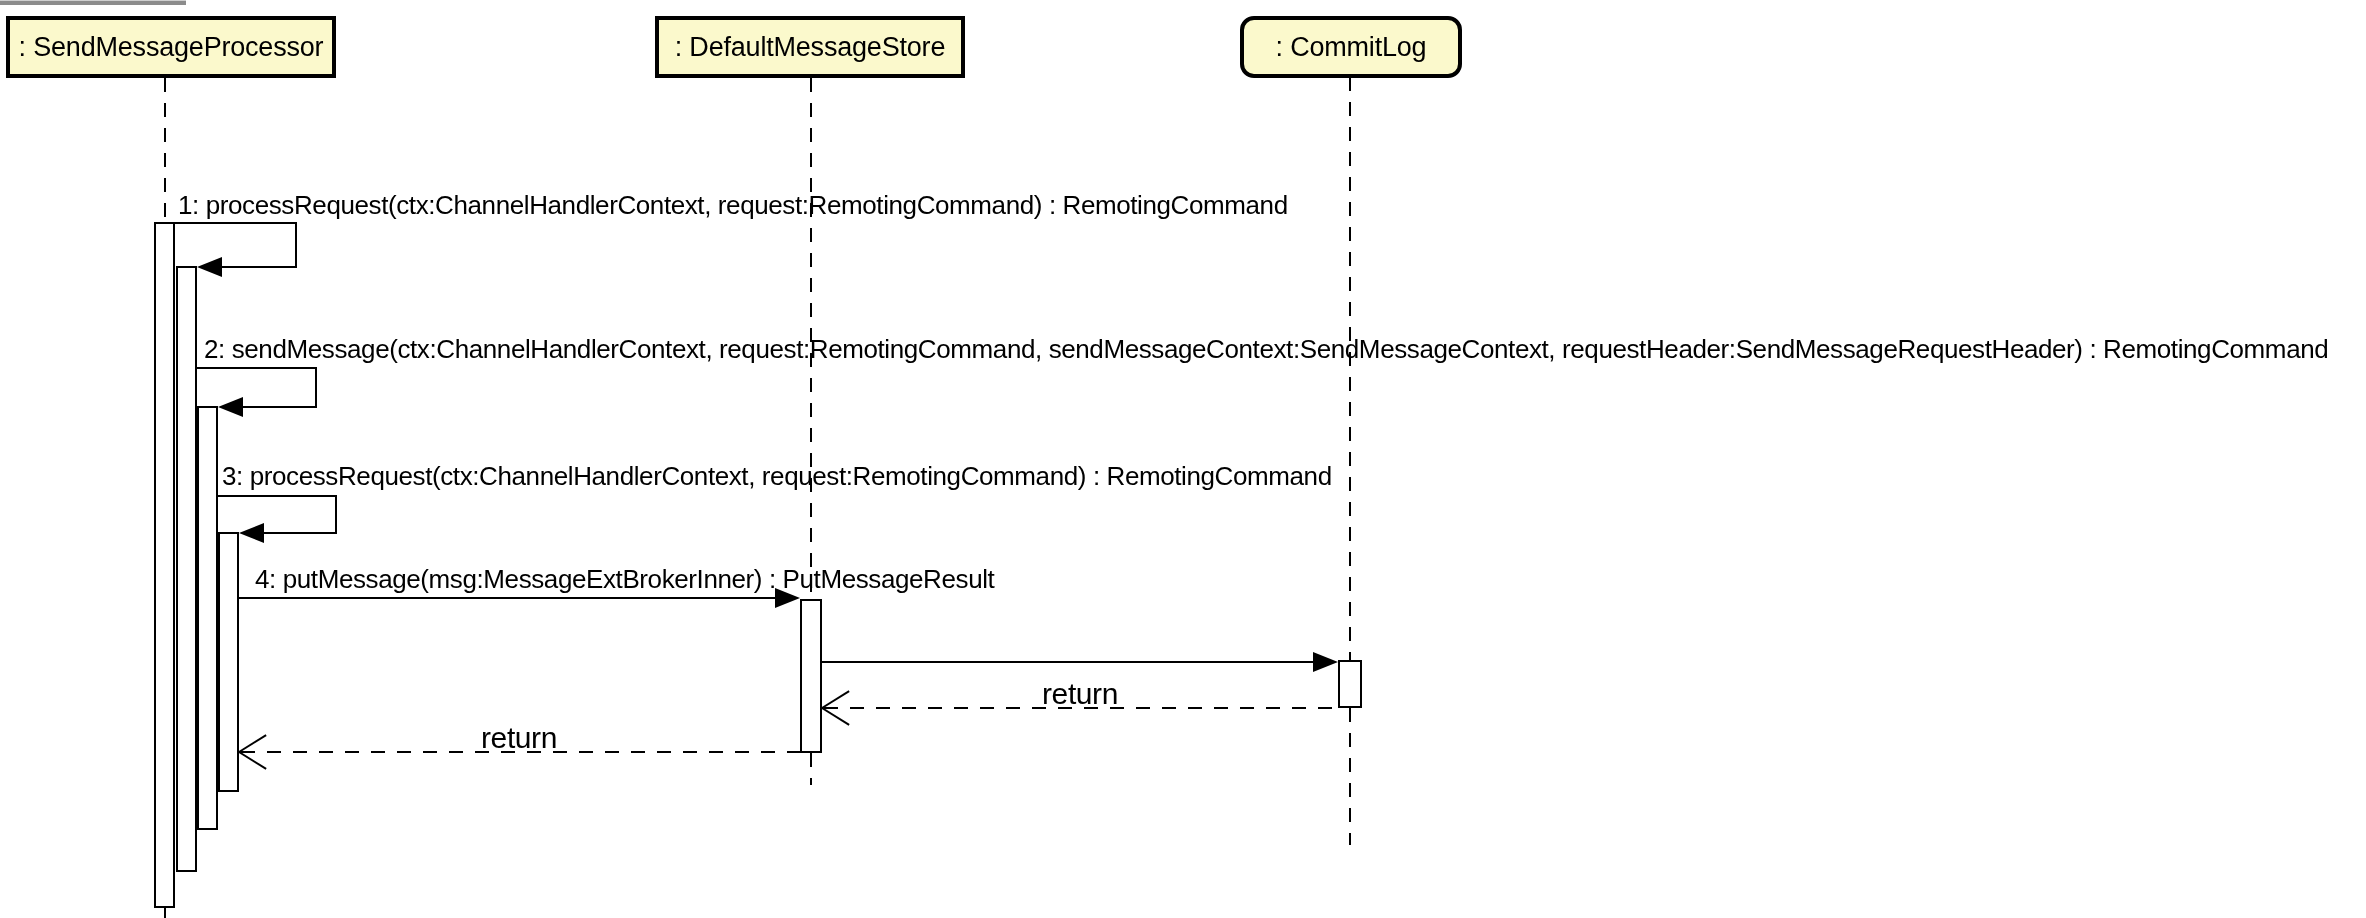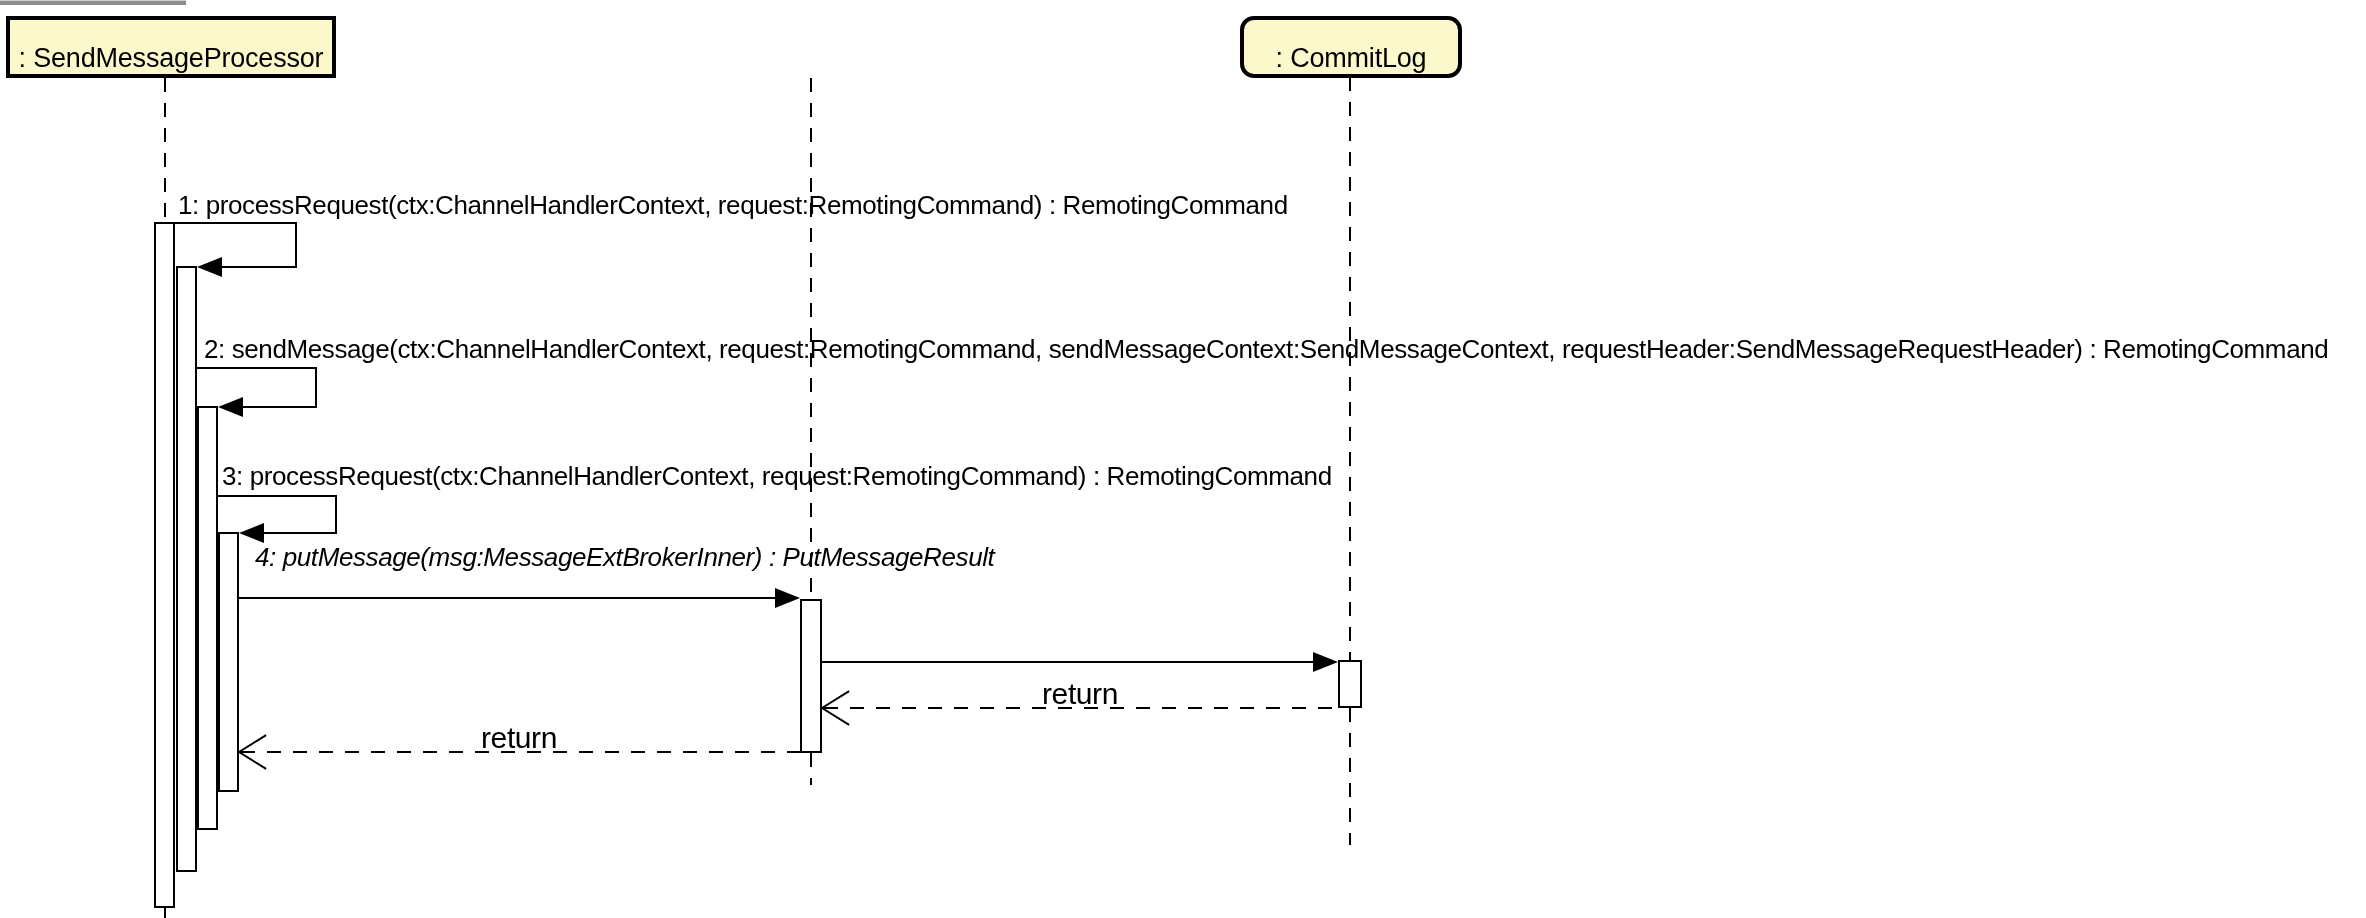--- a/index.html
+++ b/index.html
@@ -1,21 +1,21 @@
 <!DOCTYPE html>
 <html><head>
 <meta charset="utf-8">
 <style>
   html,body{margin:0;padding:0;background:#fff;}
   #stage{position:relative;width:2366px;height:918px;background:#ffffff;overflow:hidden;
          font-family:"Liberation Sans","DejaVu Sans",sans-serif;color:#000;}
 
   
   .pbox{position:absolute;top:16px;height:62px;background:#FBF9CC;border:4px solid #000;
-        box-sizing:border-box;display:flex;align-items:flex-end;justify-content:center;
+        box-sizing:border-box;display:flex;align-items:center;justify-content:center;
         font-size:27px;letter-spacing:-0.2px;white-space:nowrap;}
 
   
   .lifeline{position:absolute;width:2px;
             background:repeating-linear-gradient(to bottom,#000 0 14px,transparent 14px 25px);}
 
   
   .act{position:absolute;background:#fff;border:2px solid #000;box-sizing:border-box;}
 
   
@@ -56,20 +56,23 @@
   <div class="lifeline" style="left:164px;top:78px;height:144px;"></div>
   <div class="lifeline" style="left:164px;top:908px;height:10px;"></div>
   <div class="lifeline" style="left:810px;top:78px;height:522px;"></div>
   <div class="lifeline" style="left:810px;top:753px;height:32px;"></div>
   <div class="lifeline" style="left:1349px;top:77px;height:585px;"></div>
   <div class="lifeline" style="left:1349px;top:708px;height:137px;"></div>
 
   <div class="pbox" style="left:6px;width:330px;">
     <span>: SendMessageProcessor</span>
   </div>
+  <div class="pbox" style="left:655px;width:310px;">
+    <span>: DefaultMessageStore</span>
+  </div>
   <div class="pbox" style="left:1240px;width:222px;border-radius:14px;">
     <span>: CommitLog</span>
   </div>
 
   <div class="act" style="left:154px;top:222px;width:21px;height:686px;"></div>
   <div class="act" style="left:176px;top:266px;width:21px;height:606px;"></div>
   <div class="act" style="left:197px;top:406px;width:21px;height:424px;"></div>
   <div class="act" style="left:218px;top:532px;width:21px;height:260px;"></div>
 
   <div class="act" style="left:800px;top:599px;width:22px;height:154px;"></div>
@@ -86,21 +89,21 @@
   <div class="vline" style="left:315px;top:367px;height:41px;"></div>
   <div class="hline" style="left:241px;top:406px;width:76px;"></div>
   <div class="tri-left" style="left:218px;top:397px;"></div>
 
   <div class="mlabel" style="left:222px;top:461px;">3: processRequest(ctx:ChannelHandlerContext, request:RemotingCommand) : RemotingCommand</div>
   <div class="hline" style="left:218px;top:495px;width:119px;"></div>
   <div class="vline" style="left:335px;top:495px;height:39px;"></div>
   <div class="hline" style="left:262px;top:532px;width:75px;"></div>
   <div class="tri-left" style="left:239px;top:523px;"></div>
 
-  <div class="mlabel" style="left:255px;top:542px;font-style:italic;">4: putMessage(msg:MessageExtBrokerInner) : PutMessageResult</div>
+  <div class="mlabel" style="left:255px;top:564px;">4: putMessage(msg:MessageExtBrokerInner) : PutMessageResult</div>
   <div class="hline" style="left:239px;top:597px;width:538px;"></div>
   <div class="tri-right" style="left:775px;top:588px;"></div>
 
   <div class="hline" style="left:822px;top:661px;width:493px;"></div>
   <div class="tri-right" style="left:1313px;top:652px;"></div>
 
   <div class="rlabel" style="left:1080px;top:680px;">return</div>
   <div class="hdash" style="left:824px;top:707px;width:514px;"></div>
   <div class="oleg" style="left:822px;top:707px;transform:rotate(-32deg);"></div>
   <div class="oleg" style="left:822px;top:707px;transform:rotate(32deg);"></div>

